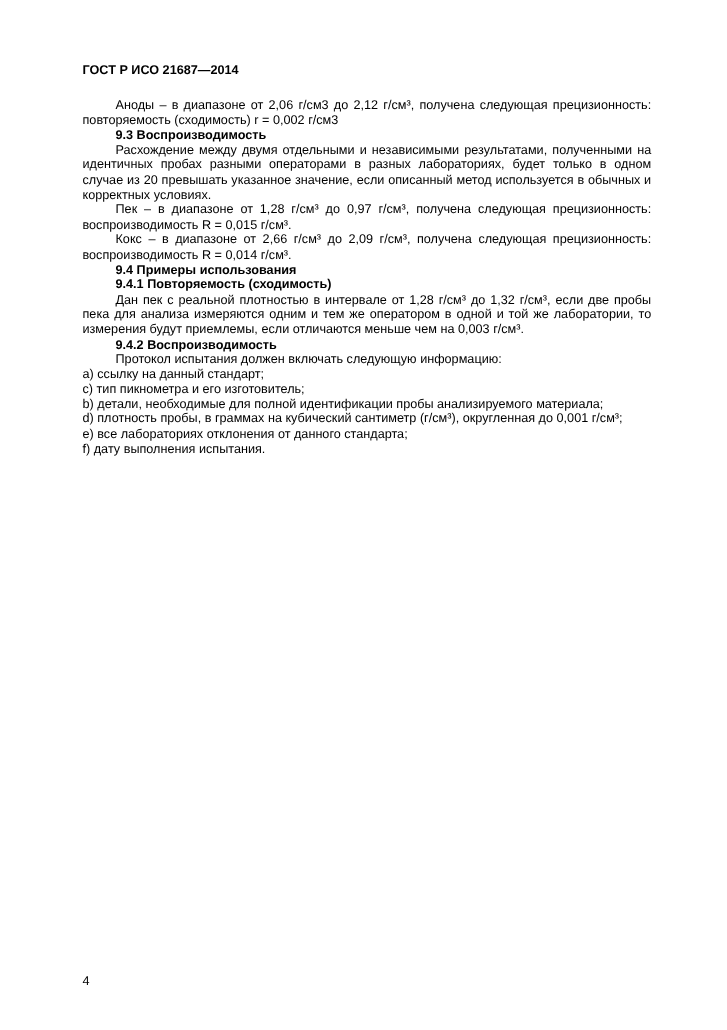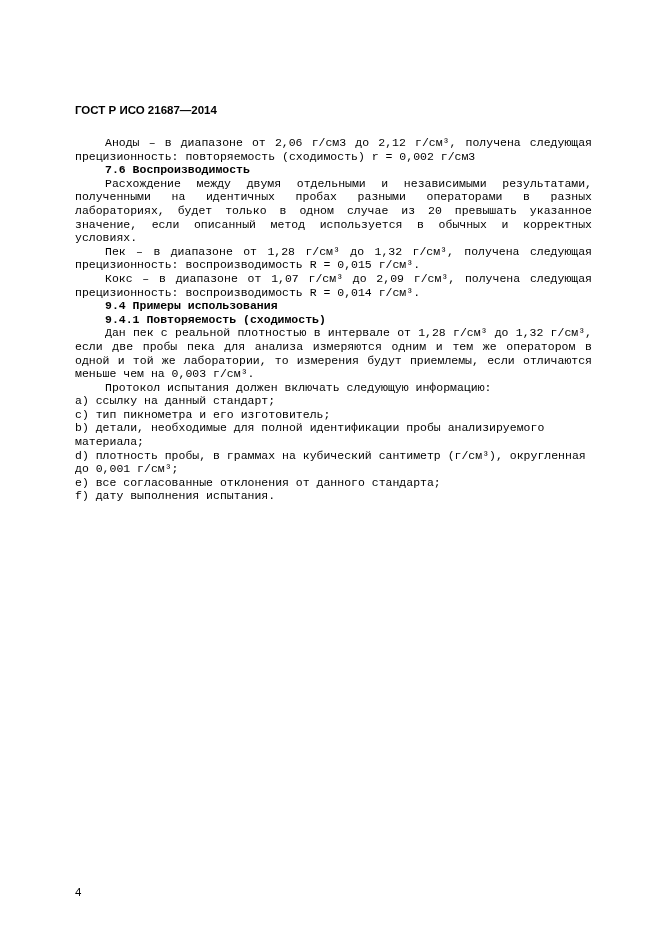--- a/index.html
+++ b/index.html
@@ -15,31 +15,29 @@
     font-family: "Liberation Sans", sans-serif;
     color: #000000;
     overflow: hidden;
     box-sizing: border-box;
   }
   .page-inner {
     position: absolute;
     top: 58px;
     left: 75px;
     width: 517px;
-    margin-top: 46px;
   }
   .doc-header {
     font-size: 11.5px;
     font-weight: bold;
     margin: 0 0 20px 0;
   }
   .content {
     font-size: 11.5px;
     line-height: 13.6px;
-    font-family: Liberation Mono, monospace;
   }
   .blk {
     margin: 0;
     padding: 0;
   }
   .para {
     text-align: justify;
     text-indent: 30px;
   }
   .h3 {
@@ -67,30 +65,31 @@
   }
 </style>
 </head>
 <body>
 
 <div class="page">
   <div class="page-inner">
     <p class="doc-header">ГОСТ Р ИСО 21687—2014</p>
     <div class="content">
         <p class="blk para">Аноды – в диапазоне от 2,06 г/см3 до 2,12 г/см³, получена следующая прецизионность: повторяемость (сходимость) r = 0,002 г/см3</p>
-        <p class="blk h3">7.6 Воспроизводимость</p>
+        <p class="blk h3">9.3 Воспроизводимость</p>
         <p class="blk para">Расхождение между двумя отдельными и независимыми результатами, полученными на идентичных пробах разными операторами в разных лабораториях, будет только в одном случае из 20 превышать указанное значение, если описанный метод используется в обычных и корректных условиях.</p>
-        <p class="blk para">Пек – в диапазоне от 1,28 г/см³ до 1,32 г/см³, получена следующая прецизионность: воспроизводимость R = 0,015 г/см³.</p>
-        <p class="blk para">Кокс – в диапазоне от 1,07 г/см³ до 2,09 г/см³, получена следующая прецизионность: воспроизводимость R = 0,014 г/см³.</p>
+        <p class="blk para">Пек – в диапазоне от 1,28 г/см³ до 0,97 г/см³, получена следующая прецизионность: воспроизводимость R = 0,015 г/см³.</p>
+        <p class="blk para">Кокс – в диапазоне от 2,66 г/см³ до 2,09 г/см³, получена следующая прецизионность: воспроизводимость R = 0,014 г/см³.</p>
         <p class="blk h3">9.4 Примеры использования</p>
         <p class="blk h3">9.4.1 Повторяемость (сходимость)</p>
         <p class="blk para">Дан пек с реальной плотностью в интервале от 1,28 г/см³ до 1,32 г/см³, если две пробы пека для анализа измеряются одним и тем же оператором в одной и той же лаборатории, то измерения будут приемлемы, если отличаются меньше чем на 0,003 г/см³.</p>
+        <p class="blk h3">9.4.2 Воспроизводимость</p>
         <p class="blk para">Протокол испытания должен включать следующую информацию:</p>
         <p class="blk list">a) ссылку на данный стандарт;</p>
         <p class="blk list">c) тип пикнометра и его изготовитель;</p>
         <p class="blk list">b) детали, необходимые для полной идентификации пробы анализируемого материала;</p>
         <p class="blk list">d) плотность пробы, в граммах на кубический сантиметр (г/см³), округленная до 0,001 г/см³;</p>
-        <p class="blk list">e) все согласованные отклонения от данного стандарта;</p>
+        <p class="blk list">e) все лабораториях отклонения от данного стандарта;</p>
         <p class="blk list">f) дату выполнения испытания.</p>
       </div>
   </div>
   <div class="page-number">4</div>
 </div>
 
 </body></html>

